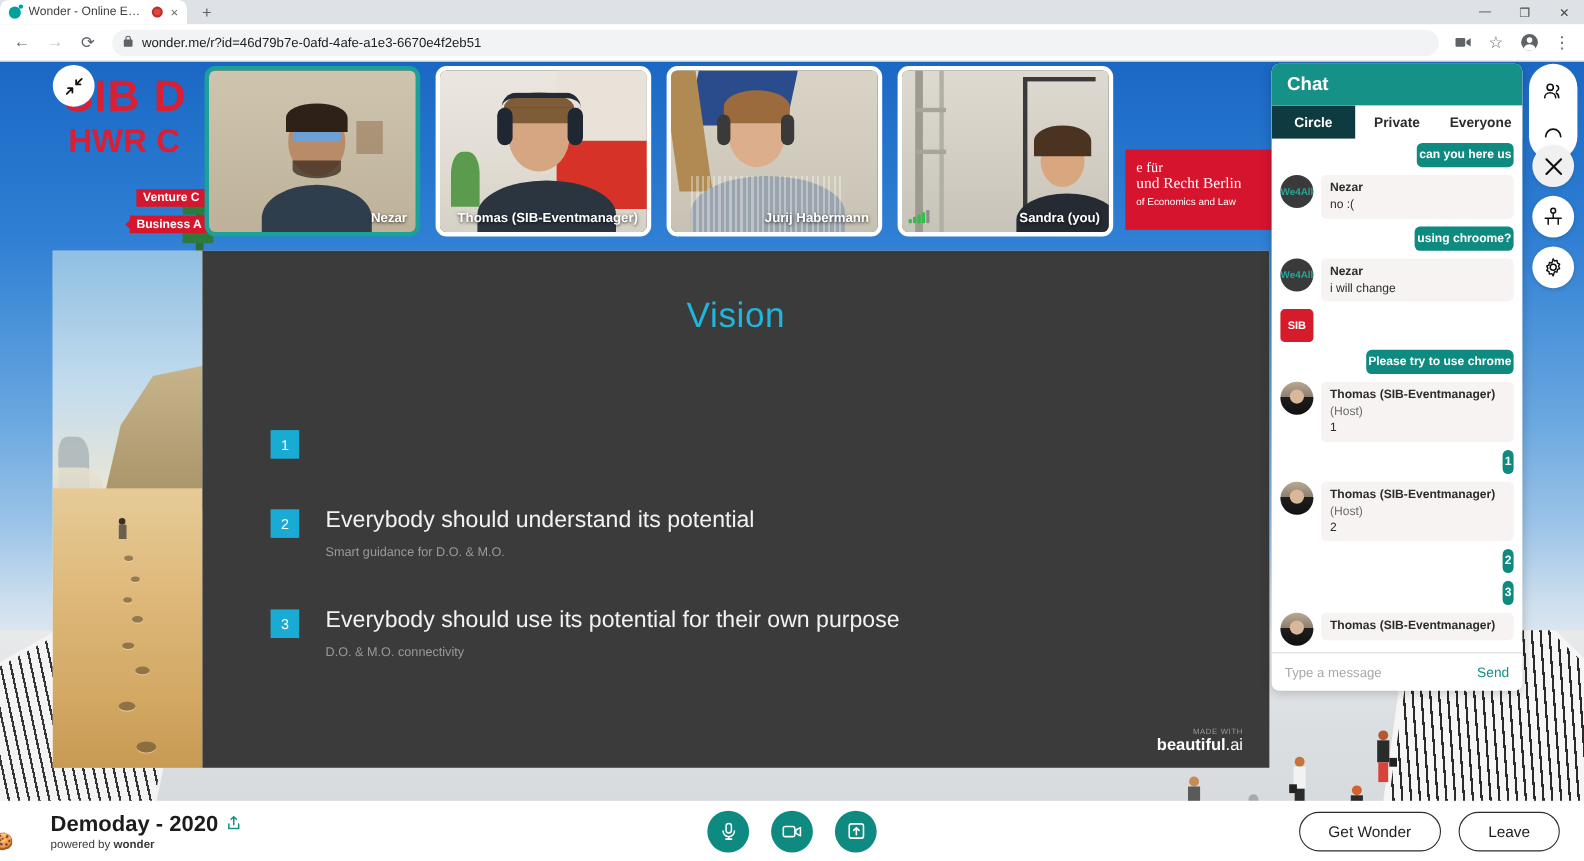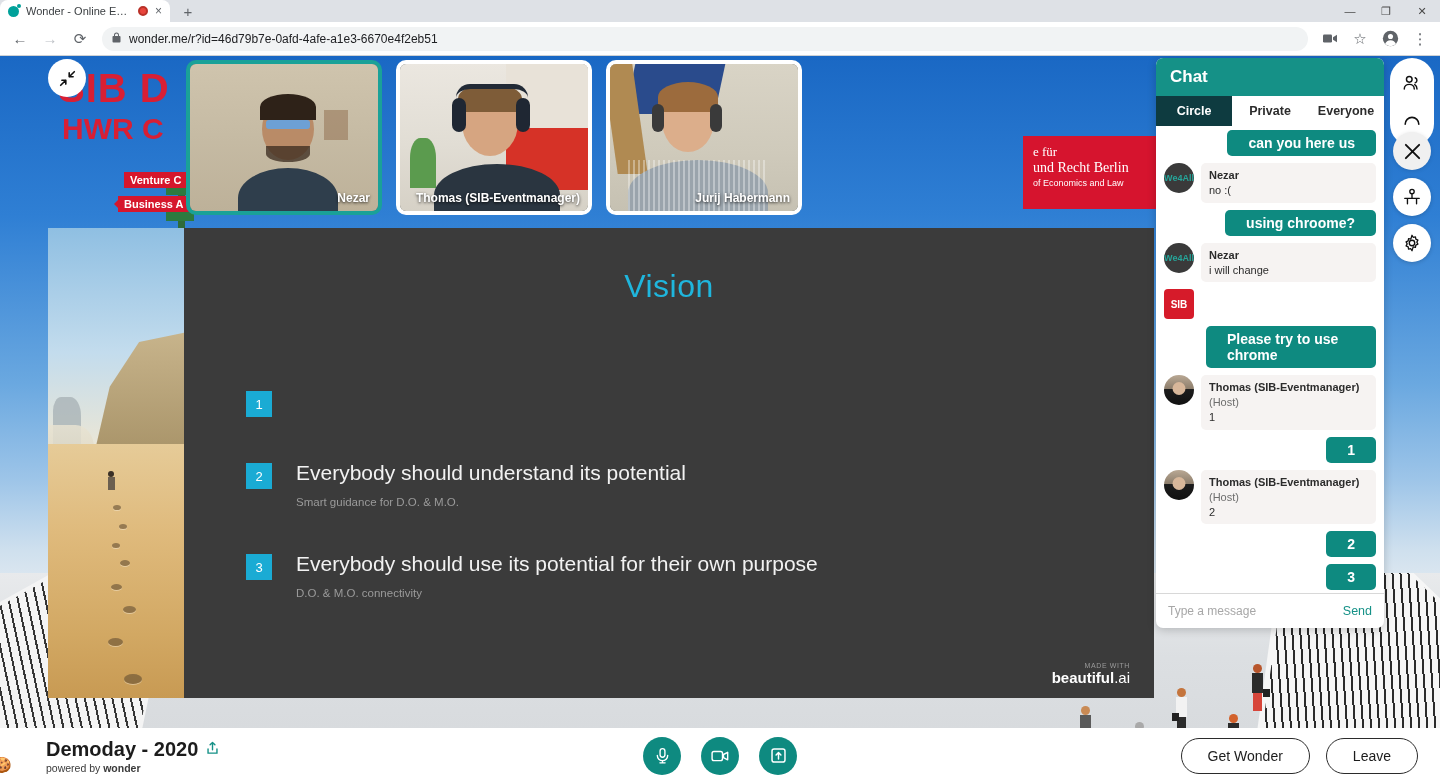--- a/index.html
+++ b/index.html
@@ -272,21 +272,21 @@
     font-weight: bold; color: #2c2c2c;
   }
   .chat-tab.sel { background: #0e3b40; color: #fff; }
   .chat-body {
     flex: 1; overflow: hidden; padding: 4px 8px 0 8px;
     display: flex; flex-direction: column; gap: 7px;
     position: relative;
   }
   .msg-out {
     align-self: flex-end; background: #0e8a80; color: #fff;
-    border-radius: 5px; padding: 5px 21px; font-size: 14px;
+    border-radius: 5px; padding: 5px 2px; font-size: 11px;
     font-weight: bold; max-width: 170px;
   }
   .msg-in { display: flex; gap: 7px; align-items: flex-start; }
   .av {
     width: 30px; height: 30px; border-radius: 50%; flex: none;
     background: #3a3a3a; color: #26a69a; font-size: 9px;
     display: flex; align-items: center; justify-content: center;
     font-weight: bold; overflow: hidden; position: relative;
   }
   .av.sib { background:#d61b2a; border-radius:4px; color:#fff; font-size:10px; }
@@ -520,20 +520,41 @@
           <div class="face" style="left:52px;top:26px;width:52px;height:62px;background:#dcae8b"></div>
           <div class="face" style="left:48px;top:18px;width:60px;height:30px;background:#9c6b3d;border-radius:50% 50% 0 0"></div>
           <div style="position:absolute;left:42px;top:40px;width:12px;height:28px;background:#3a3a3a;border-radius:6px"></div>
           <div style="position:absolute;left:100px;top:40px;width:12px;height:28px;background:#3a3a3a;border-radius:6px"></div>
           <div class="torso" style="left:18px;top:96px;width:140px;height:66px;background:#9aa4ac"></div>
           <div style="position:absolute;left:18px;top:96px;width:140px;height:66px;background:repeating-linear-gradient(90deg,rgba(255,255,255,.35) 0 2px,transparent 2px 5px)"></div>
         </div>
         <div class="name">Jurij Habermann</div>
       </div>
 
+      <div class="tile">
+        <div class="vid" style="background:linear-gradient(180deg,#dedad1 0%,#d2cec4 55%,#c7c3b8 100%)">
+          <div style="position:absolute;left:12px;top:0;width:7px;height:150px;background:#9d9a90"></div>
+          <div style="position:absolute;left:34px;top:0;width:4px;height:150px;background:#b2afa5"></div>
+          <div style="position:absolute;left:12px;top:34px;width:28px;height:4px;background:#a7a49a"></div>
+          <div style="position:absolute;left:12px;top:72px;width:28px;height:4px;background:#a7a49a"></div>
+          <div style="position:absolute;left:110px;top:6px;width:4px;height:140px;background:#3a3a3a"></div>
+          <div style="position:absolute;left:110px;top:6px;width:66px;height:4px;background:#3a3a3a"></div>
+          <div class="face" style="left:126px;top:58px;width:40px;height:48px;background:#d8a77f"></div>
+          <div class="face" style="left:120px;top:50px;width:52px;height:28px;background:#4b3322;border-radius:50% 50% 0 0"></div>
+          <div class="torso" style="left:104px;top:112px;width:92px;height:48px;background:#262b33"></div>
+        </div>
+        <div class="bars">
+          <i></i>
+            <i></i>
+            <i></i>
+            <i></i>
+            <i></i>
+        </div>
+        <div class="name">Sandra (you)</div>
+      </div>
     </div>
 
     <div class="slide-wrap">
       <div class="slide-img">
         <div class="sky"></div>
         <div class="rockfar"></div>
         <div class="cliff"></div>
         <div class="sea"></div>
         <div class="sand"></div>
         <div class="walker">

